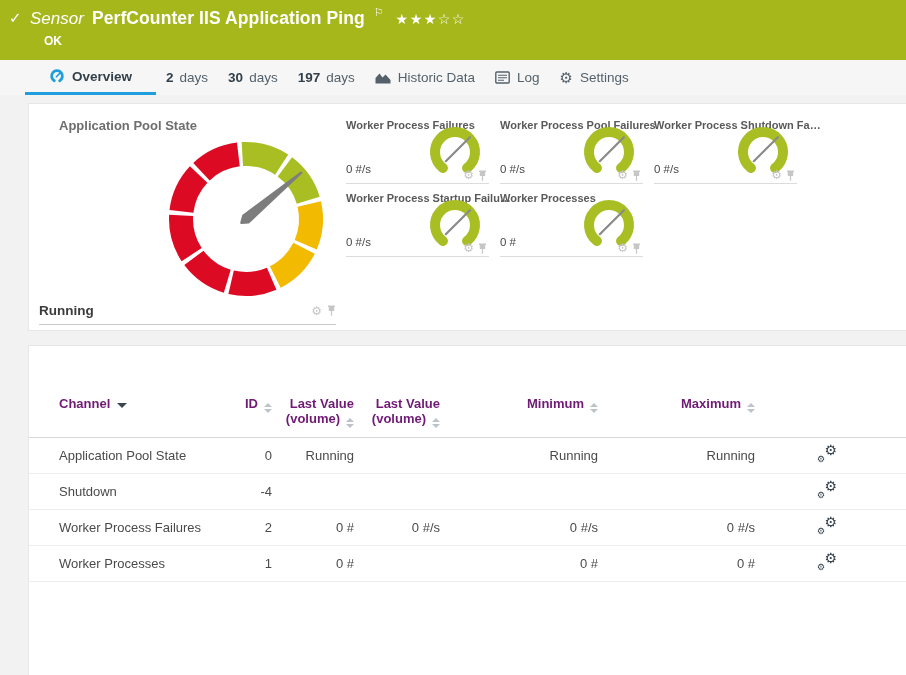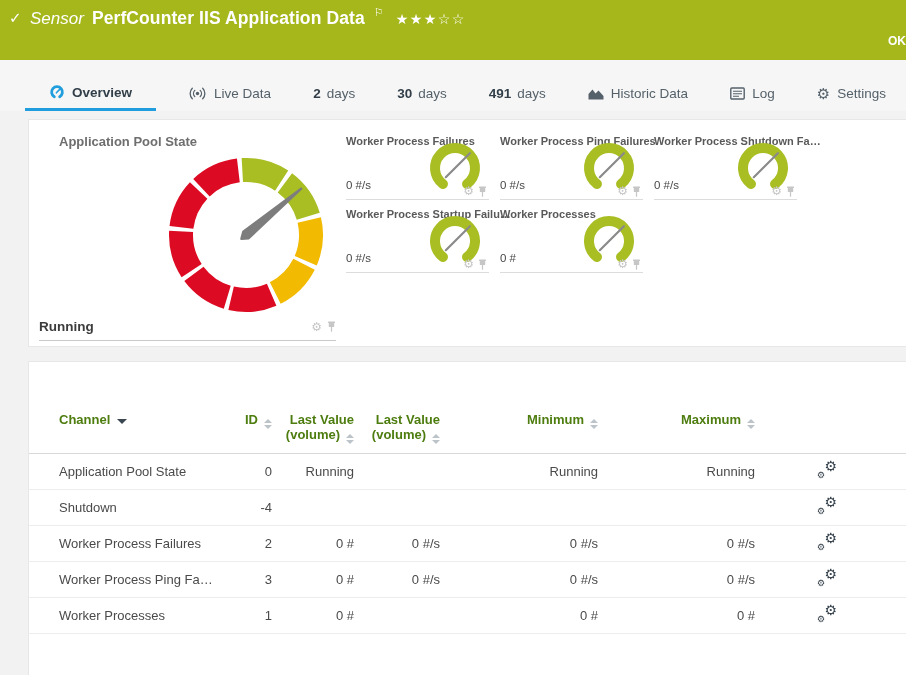--- a/index.html
+++ b/index.html
@@ -8,25 +8,25 @@
 
   
   .header{height:60px;background:var(--green,#a6b71c);color:#fff;position:relative;
           padding:8px 0 0 30px;box-sizing:border-box;}
   .hcheck{position:absolute;left:9px;top:9px;font-size:15px;font-weight:700;}
   .hline1{display:flex;align-items:baseline;gap:8px;}
   .hkind{font-style:italic;font-size:17px;}
   .htitle{font-weight:700;font-size:17.5px;letter-spacing:.1px;}
   .hflag{font-size:11px;align-self:flex-start;margin-left:1px;margin-top:-2px;cursor:pointer;}
   .hstars{font-size:14px;letter-spacing:1.5px;margin-left:4px;cursor:pointer;}
-  .hstatus{margin-left:21px;margin-top:5px;font-size:12px;font-weight:700;text-align:right;}
+  .hstatus{margin-left:14px;margin-top:5px;font-size:12px;font-weight:700;}
 
   
   .tabbar{height:35px;background:#f6f6f6;display:flex;align-items:stretch;
-          justify-content:space-between;padding:16px 10px 0 25px;}
+          justify-content:flex-start;padding:0 10px 0 25px;}
   .tab{display:flex;align-items:center;gap:7px;font-size:13.5px;color:#54616a;
        padding:0 10px;cursor:pointer;box-sizing:border-box;}
   .tab svg{display:block;}
   .tab .unit{margin-left:-1px;}
   .tab b{color:#323f49;font-size:13.5px;}
   .tab.active{border-bottom:3px solid var(--blue,#1f9ddd);color:#323f49;font-weight:700;padding:0 24px;}
   .tab.active .tlabel{font-weight:700;}
   .ticon{color:#55616a;}
   .tab.active .ticon{color:var(--blue,#1f9ddd);}
   .gearglyph{font-size:15px;line-height:1;color:#55616a;font-style:normal;}
@@ -54,21 +54,21 @@
   .mini-cell{position:relative;width:154px;height:73px;}
   .mini-cell::after{content:"";position:absolute;left:0;right:11px;bottom:0;height:1px;background:#dcdcdc;}
   .mg-title{position:absolute;left:0;top:8px;font-size:11px;font-weight:700;color:#595959;white-space:nowrap;}
   .mg-svg{position:absolute;right:14px;top:15px;}
   .mg-needle{stroke:#8a8a8a;stroke-width:2.2;stroke-linecap:round;}
   .mg-value{position:absolute;left:0;bottom:9px;font-size:11.5px;color:#474747;}
   .mg-icons{position:absolute;right:13px;bottom:3px;display:flex;gap:4px;align-items:center;color:#c6c6c6;}
 
   
   table.channels{border-collapse:collapse;width:100%;margin-top:38px;table-layout:fixed;}
-  .channels th{font-size:13px;font-weight:700;color:#4d7c0f;vertical-align:top;
+  .channels th{font-size:13px;font-weight:700;color:#701a75;vertical-align:top;
                padding-top:12px;height:40px;box-sizing:content-box;}
   .channels thead tr{border-bottom:1px solid #d8d8d8;}
   .channels tbody tr{border-bottom:1px solid #ededed;}
   .channels td{font-size:13px;color:#4a4a4a;height:33px;}
   .c-channel{text-align:left;padding-left:30px;}
   .c-id,.c-vol,.c-speed,.c-min,.c-max{text-align:right;padding-right:4px;}
   .c-gear{text-align:left;padding-left:58px;}
   .sort{display:inline-flex;flex-direction:column;gap:2px;margin-left:6px;vertical-align:1px;}
   .sort i{width:0;height:0;border-left:4px solid transparent;border-right:4px solid transparent;}
   .sort .up{border-bottom:4px solid #bcc3c9;}
@@ -79,52 +79,45 @@
   .chgear .gbig{position:absolute;right:0;top:-3px;font-size:14px;line-height:1;}
   .chgear .gsmall{position:absolute;left:0;bottom:-1px;font-size:9px;line-height:1;}
 </style>
 </head>
 <body style="--green: #a6b71c; --blue: #1f9ddd;">
 
 <div class="header">
   <span class="hcheck">✓</span>
   <div class="hline1">
     <span class="hkind">Sensor</span>
-    <span class="htitle">PerfCounter IIS Application Data</span>
+    <span class="htitle">PerfCounter IIS Application Ping</span>
     <span class="hflag">⚐</span>
     <span class="hstars">★★★☆☆</span>
   </div>
   <div class="hstatus">OK</div>
 </div>
 
 <div class="tabbar">
   <div class="tab active">
     <svg class="ticon" width="16" height="15" viewBox="0 0 16 15">
       <path d="M5.3 11.68 A5.4 5.4 0 1 1 10.7 11.68" fill="none" stroke="currentColor" stroke-width="2.8" stroke-linecap="round"></path>
       <line x1="7.4" y1="7.8" x2="11.4" y2="3.6" stroke="currentColor" stroke-width="1.6" stroke-linecap="round"></line>
     </svg>
     <span class="tlabel">Overview</span>
   </div>
   <div class="tab">
-    <svg class="ticon" width="19" height="13" viewBox="0 0 19 13">
-      <circle cx="9.5" cy="6.5" r="1.7" fill="currentColor"></circle>
-      <path d="M6.8 3.4 A4.4 4.4 0 0 0 6.8 9.6 M4.3 1.2 A7.6 7.6 0 0 0 4.3 11.8 M12.2 3.4 A4.4 4.4 0 0 1 12.2 9.6 M14.7 1.2 A7.6 7.6 0 0 1 14.7 11.8" stroke="currentColor" stroke-width="1.3" fill="none" stroke-linecap="round"></path>
-    </svg>
-    <span class="tlabel">Live Data</span>
-  </div>
-  <div class="tab">
     <b>2</b>
     <span class="unit">days</span>
   </div>
   <div class="tab">
     <b>30</b>
     <span class="unit">days</span>
   </div>
   <div class="tab">
-    <b>491</b>
+    <b>197</b>
     <span class="unit">days</span>
   </div>
   <div class="tab">
     <svg class="ticon" width="16" height="13" viewBox="0 0 16 13">
       <path d="M0.5 12.5 V7 L4.5 2.5 L7.5 6.5 L10.5 3.5 L15.5 9 V12.5 Z" fill="currentColor"></path>
     </svg>
     <span class="tlabel">Historic Data</span>
   </div>
   <div class="tab">
     <svg class="ticon" width="15" height="13" viewBox="0 0 15 13">
@@ -179,21 +172,21 @@
       <i class="pgear">⚙</i>
       <svg class="pin" width="9" height="11" viewBox="0 0 9 11">
         <rect x="1" y="0.5" width="7" height="1.6" rx="0.5"></rect>
             <rect x="1.8" y="2.1" width="5.4" height="3.8" rx="0.5"></rect>
             <rect x="3.9" y="5.9" width="1.2" height="4.8"></rect>
       </svg>
     </div>
   </div>
 
   <div class="mini-cell">
-    <div class="mg-title">Worker Process Ping Failures</div>
+    <div class="mg-title">Worker Process Pool Failures</div>
     <svg class="mg-svg" width="62" height="52" viewBox="0 0 62 52">
       <path class="mg-arc" d="M18.96 41.97 A20 20 0 1 1 43.04 41.97" fill="none" stroke-width="10" stroke-linecap="round" stroke="#a9be23"></path>
       <line class="mg-needle" x1="21.8" y1="35.2" x2="45.9" y2="11.2"></line>
     </svg>
     <div class="mg-value">0 #/s</div>
     <div class="mg-icons">
       <i class="pgear">⚙</i>
       <svg class="pin" width="9" height="11" viewBox="0 0 9 11">
         <rect x="1" y="0.5" width="7" height="1.6" rx="0.5"></rect>
             <rect x="1.8" y="2.1" width="5.4" height="3.8" rx="0.5"></rect>
@@ -326,29 +319,20 @@
         <tr>
           <td class="c-channel">Worker Process Failures</td>
           <td class="c-id">2</td>
           <td class="c-vol">0 #</td>
           <td class="c-speed">0 #/s</td>
           <td class="c-min">0 #/s</td>
           <td class="c-max">0 #/s</td>
           <td class="c-gear"><span class="chgear"><span class="gbig">⚙</span><span class="gsmall">⚙</span></span></td>
         </tr>
         <tr>
-          <td class="c-channel">Worker Process Ping Fa…</td>
-          <td class="c-id">3</td>
-          <td class="c-vol">0 #</td>
-          <td class="c-speed">0 #/s</td>
-          <td class="c-min">0 #/s</td>
-          <td class="c-max">0 #/s</td>
-          <td class="c-gear"><span class="chgear"><span class="gbig">⚙</span><span class="gsmall">⚙</span></span></td>
-        </tr>
-        <tr>
           <td class="c-channel">Worker Processes</td>
           <td class="c-id">1</td>
           <td class="c-vol">0 #</td>
           <td class="c-speed"></td>
           <td class="c-min">0 #</td>
           <td class="c-max">0 #</td>
           <td class="c-gear"><span class="chgear"><span class="gbig">⚙</span><span class="gsmall">⚙</span></span></td>
         </tr>
       </tbody>
   </table>

